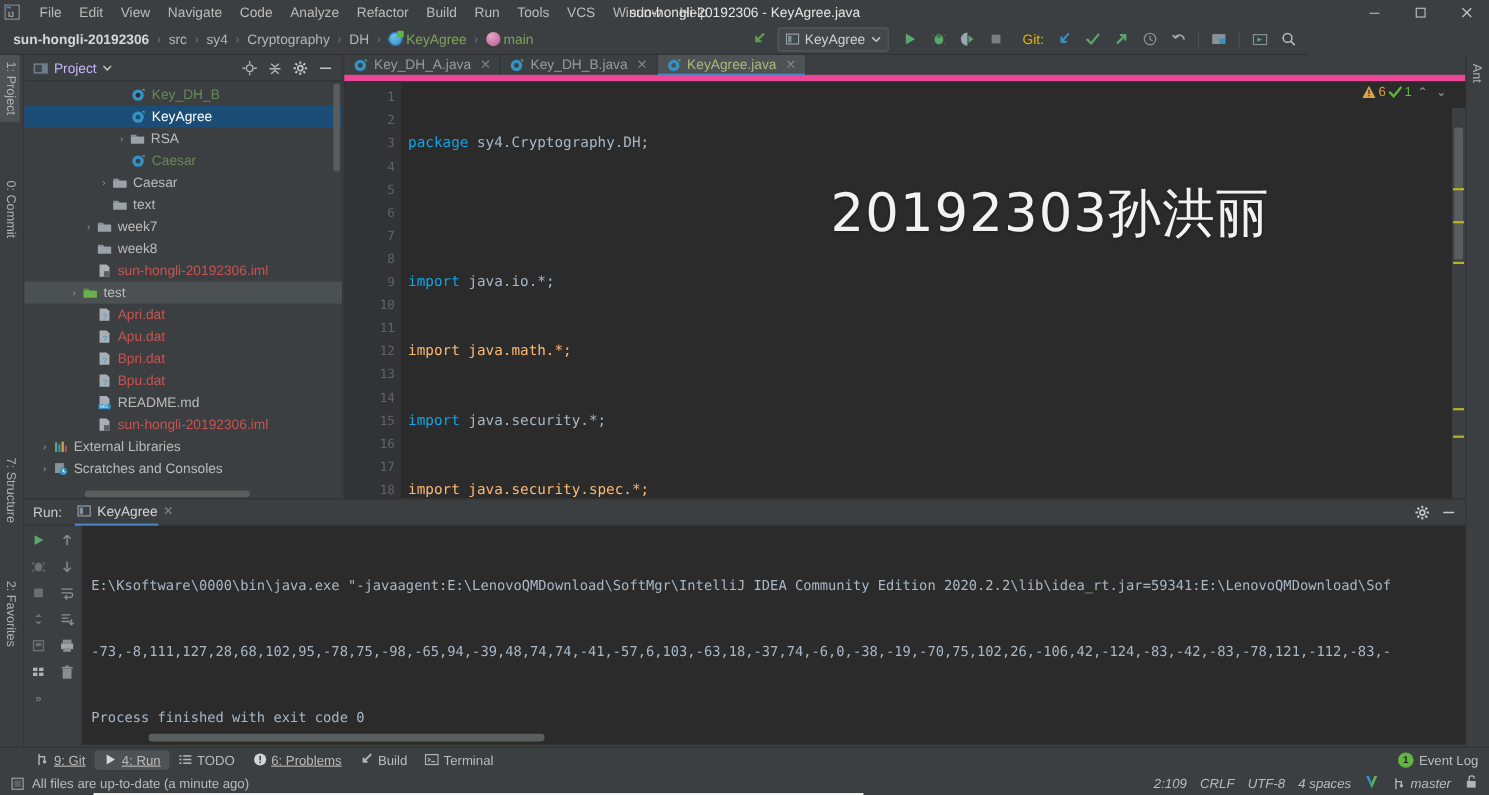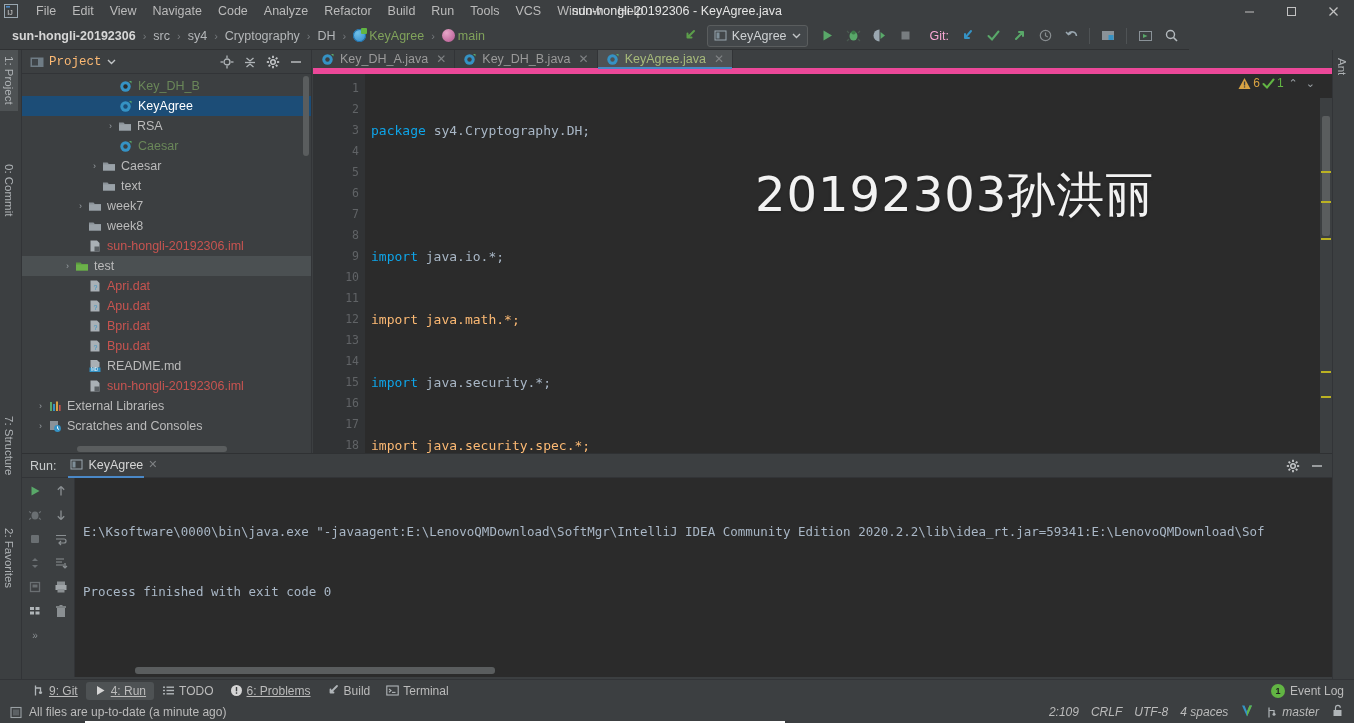--- a/index.html
+++ b/index.html
@@ -47,21 +47,21 @@
   .ci-class:after{content:"";position:absolute;right:-1px;top:-1px;width:6px;height:6px;background:#62b543;border-radius:1px;}
   .ci-method { background:radial-gradient(circle at 35% 30%, #e6a6c8, #b5558f); }
 
   .tbar-right { margin-left:auto; display:flex; align-items:center; padding-right:6px; gap:2px; }
   .tb-btn { width:24px; height:22px; display:flex; align-items:center; justify-content:center; border-radius:3px; }
   .runcfg {
     display:flex; align-items:center; gap:5px; height:22px; padding:0 6px;
     border:1px solid #5a5d5e; border-radius:3px; background:#43474a; margin:0 6px 0 2px;
     font-size:12.5px; color:#cfd2d4;
   }
-  .gitlabel { color:#f9a8d4; font-size:12.5px; margin:0 4px 0 10px; }
+  .gitlabel { color:#eab308; font-size:12.5px; margin:0 4px 0 10px; }
   .sep-v { width:1px; height:16px; background:#4f5355; margin:0 4px; }
 
   
   .stripe-left {
     position:absolute; left:0; top:50px; width:22px; bottom:32px;
     background:#3c3f41; border-right:1px solid #323437;
   }
   .stripe-item {
     writing-mode:vertical-rl; text-orientation:mixed;
     font-size:11.5px; color:#aeb2b5; padding:6px 3px; white-space:nowrap;
@@ -73,21 +73,21 @@
 
   
   .project-panel {
     position:absolute; left:22px; top:50px; width:290px; height:403px;
     background:#3c3f41; border-right:1px solid #323437;
   }
   .pp-header {
     height:24px; display:flex; align-items:center; padding:0 4px 0 8px;
     border-bottom:1px solid #323437;
   }
-  .pp-title { font-size:12.5px; color:#fdba74; margin-left:5px;font-family:Liberation Mono, monospace; }
+  .pp-title { font-size:12.5px; color:#c4b5fd; margin-left:5px; }
   .pp-hdr-icons { margin-left:auto; display:flex; align-items:center; gap:1px; }
   .pp-ic { width:22px; height:20px; display:flex; align-items:center; justify-content:center; border-radius:3px; }
 
   .tree { position:relative; height:379px; overflow:hidden; padding-top:2px; }
   .node {
     height:20px; display:flex; align-items:center; font-size:12.5px;
     color:#bbbbbb; white-space:nowrap; padding-right:6px;
   }
   .node.sel { background:#1c4d77; color:#ffffff; }
   .node.hl  { background:#4b5052; }
@@ -844,20 +844,21 @@
                 <rect x="3" y="4" width="8" height="9" fill="#8a8f92"></rect>
                 <rect x="2" y="2.2" width="10" height="1.6" fill="#8a8f92"></rect>
                 <rect x="5.5" y="1" width="3" height="1.4" fill="#8a8f92"></rect>
               </svg>
             </div>
         </div>
       </div>
 
       <div class="console">
         <div class="cline">E:\Ksoftware\0000\bin\java.exe "-javaagent:E:\LenovoQMDownload\SoftMgr\IntelliJ IDEA Community Edition 2020.2.2\lib\idea_rt.jar=59341:E:\LenovoQMDownload\Sof</div>
+        <div class="cline">-73,-8,111,127,28,68,102,95,-78,75,-98,-65,94,-39,48,74,74,-41,-57,6,103,-63,18,-37,74,-6,0,-38,-19,-70,75,102,26,-106,42,-124,-83,-42,-83,-78,121,-112,-83,-</div>
         <div class="cline">Process finished with exit code 0</div>
         <div class="con-hscroll"></div>
       </div>
     </div>
   </div>
 
   <div class="bottombar">
     <div class="bb-item">
       <svg width="13" height="13" viewBox="0 0 13 13">
           <path d="M3.5 1.5 L3.5 11.5 M3.5 4 L8.5 4 L8.5 7" stroke="#b0b5b8" stroke-width="1.3" fill="none"></path>

